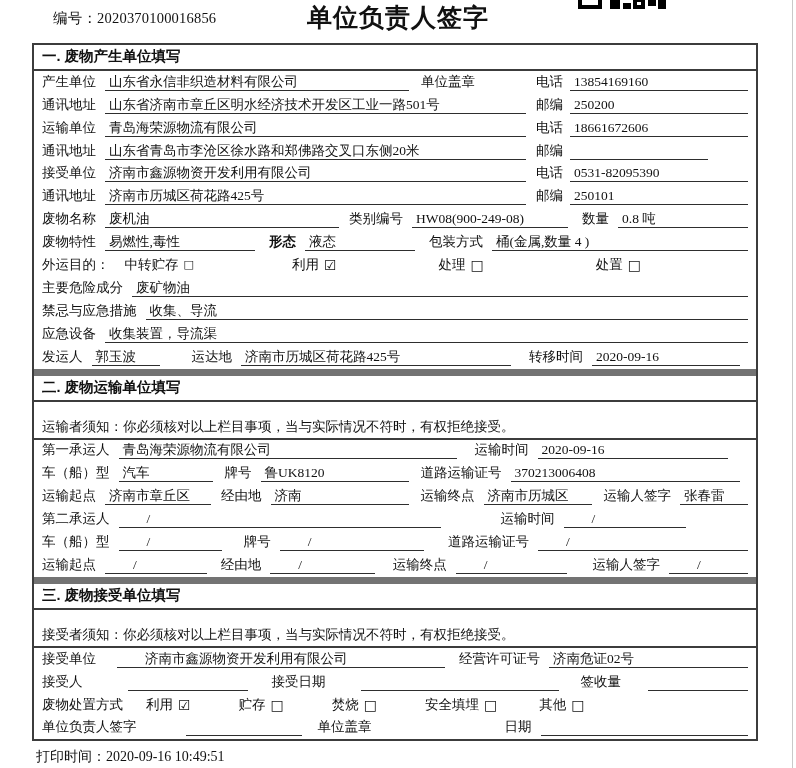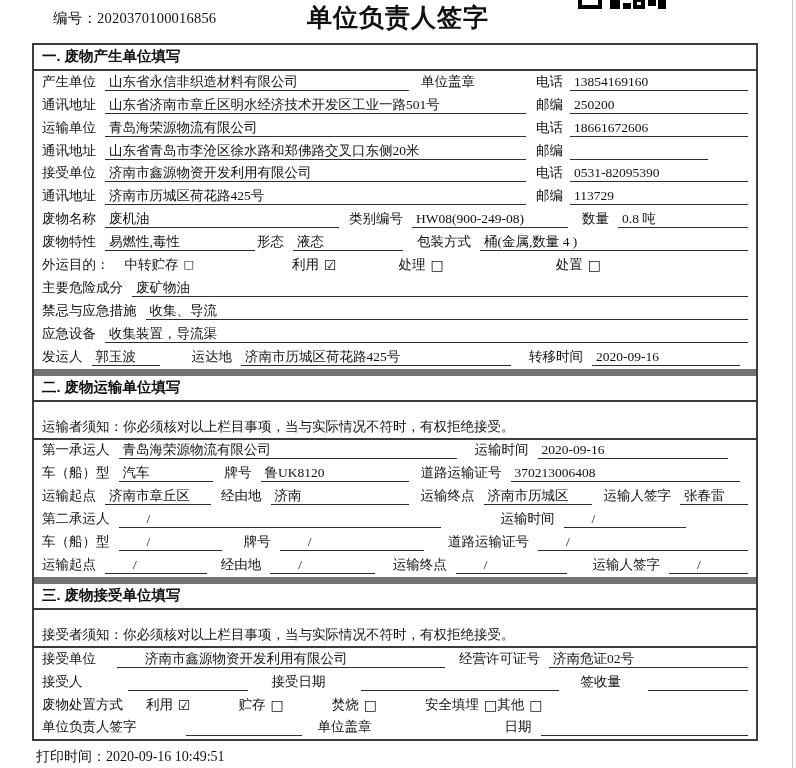--- a/index.html
+++ b/index.html
@@ -109,53 +109,53 @@
       <span class="lb">电话</span>
       <span class="fld">0531-82095390</span>
     </span>
   </div>
 
   <div class="row">
     <span class="lb">通讯地址</span>
     <span class="fld grow" style="margin-right:10px;">济南市历城区荷花路425号</span>
     <span class="rcol">
       <span class="lb">邮编</span>
-      <span class="fld">113729</span>
+      <span class="fld">250101</span>
     </span>
   </div>
 
   <div class="row">
     <span class="lb">废物名称</span>
     <span class="fld" style="width:226px;">废机油</span>
     <span class="lb" style="margin-left:10px;">类别编号</span>
     <span class="fld" style="width:148px;">HW08(900-249-08)</span>
     <span class="lb" style="margin-left:14px;">数量</span>
     <span class="fld grow">0.8 吨</span>
   </div>
 
   <div class="row">
     <span class="lb">废物特性</span>
     <span class="fld" style="width:142px;">易燃性,毒性</span>
-    <span class="lb" style="margin-left:2px;">形态</span>
+    <span class="lb" style="margin-left:14px;font-weight:bold;">形态</span>
     <span class="fld" style="width:102px;">液态</span>
     <span class="lb" style="margin-left:14px;">包装方式</span>
     <span class="fld grow">桶(金属,数量 4 )</span>
   </div>
 
   <div class="row">
     <span class="lb">外运目的：</span>
     <span class="opt" style="margin-left:6px;">
       <span>中转贮存</span>
       <span class="cb small">□</span>
     </span>
     <span class="opt" style="margin-left:98px;">
       <span>利用</span>
       <span class="cb">☑</span>
     </span>
-    <span class="opt" style="margin-left:62px;text-align:center;">
+    <span class="opt" style="margin-left:102px;text-align:center;">
       <span>处理</span>
       <span class="cb">□</span>
     </span>
     <span class="opt" style="margin-left:112px;">
       <span>处置</span>
       <span class="cb">□</span>
     </span>
   </div>
 
   <div class="row">
@@ -271,21 +271,21 @@
       <span class="cb">□</span>
     </span>
     <span class="opt" style="margin-left:48px;align-items:center;">
       <span>焚烧</span>
       <span class="cb">□</span>
     </span>
     <span class="opt" style="margin-left:48px;">
       <span>安全填埋</span>
       <span class="cb">□</span>
     </span>
-    <span class="opt" style="text-align:center;">
+    <span class="opt" style="margin-left:42px;text-align:center;">
       <span>其他</span>
       <span class="cb">□</span>
     </span>
   </div>
 
   <div class="row">
     <span class="lb">单位负责人签字</span>
     <span class="fld" style="width:108px;margin-left:40px;"></span>
     <span class="lb" style="margin-left:16px;">单位盖章</span>
     <span class="lb" style="margin-left:124px;">日期</span>

